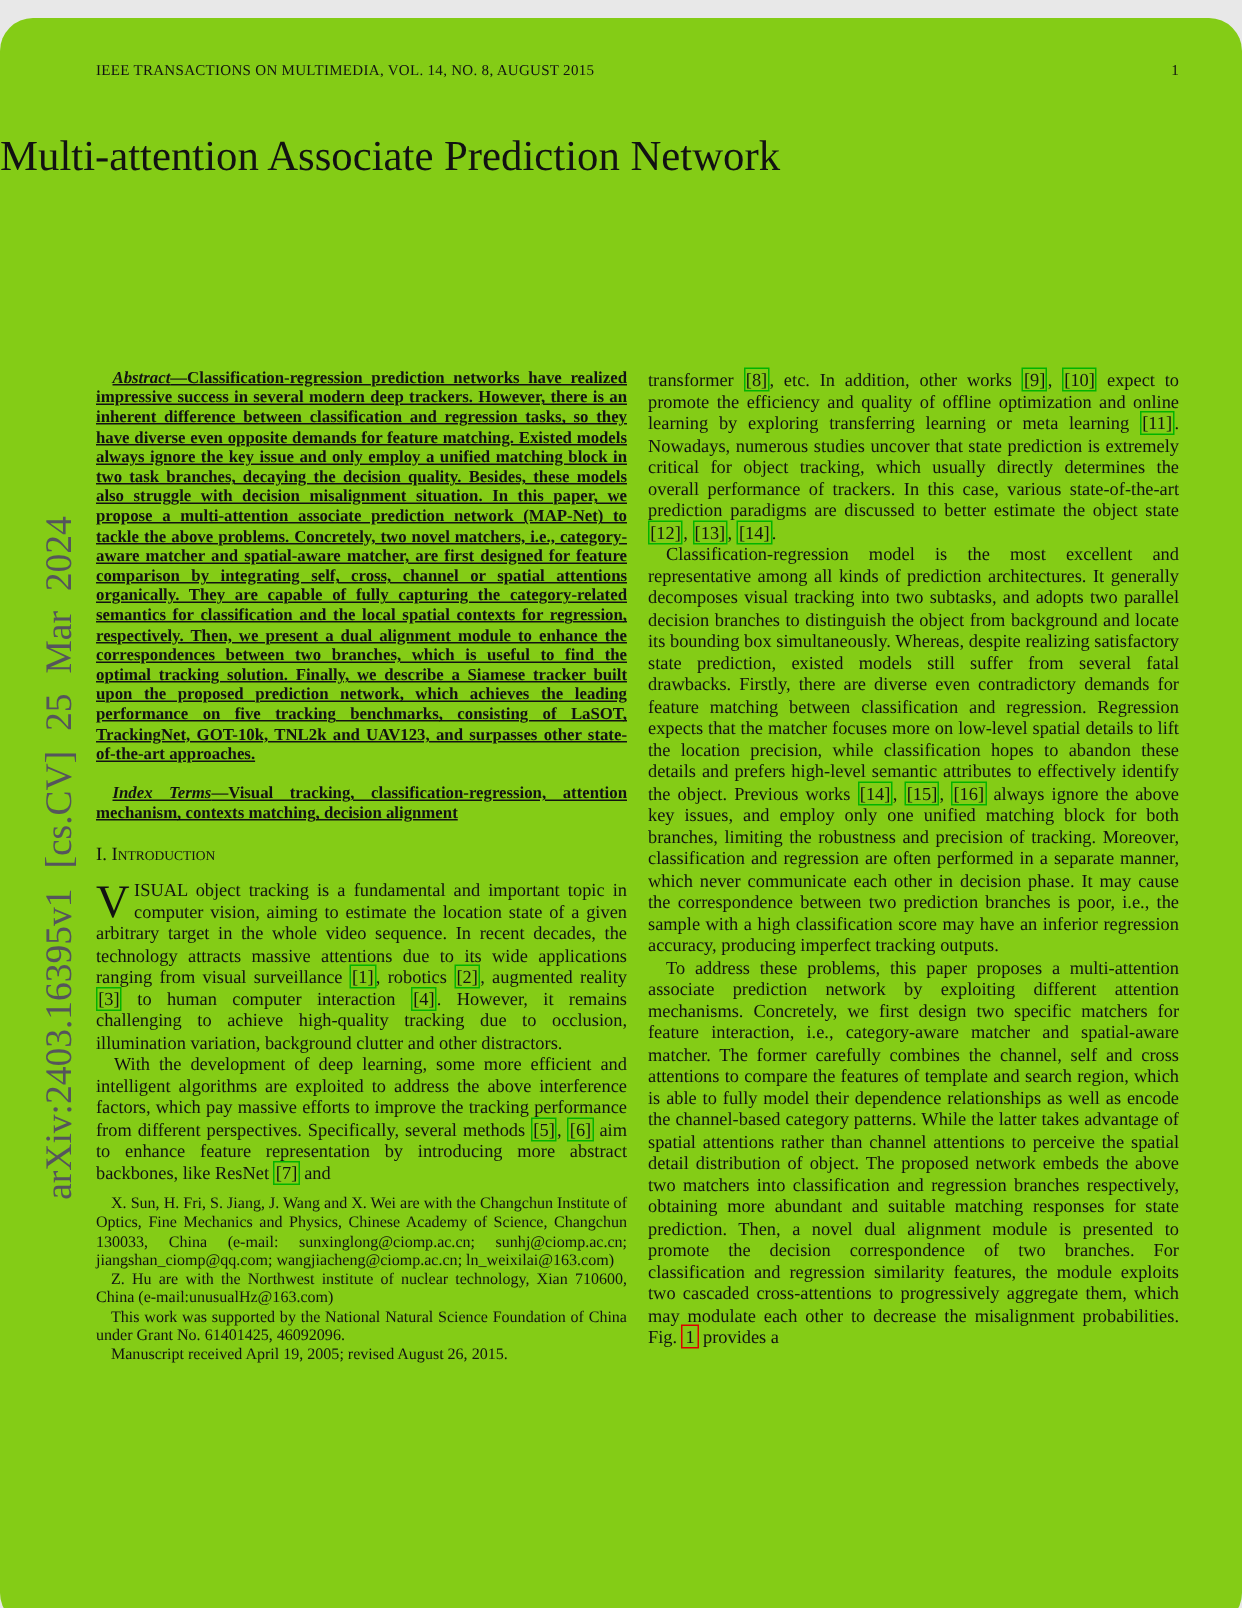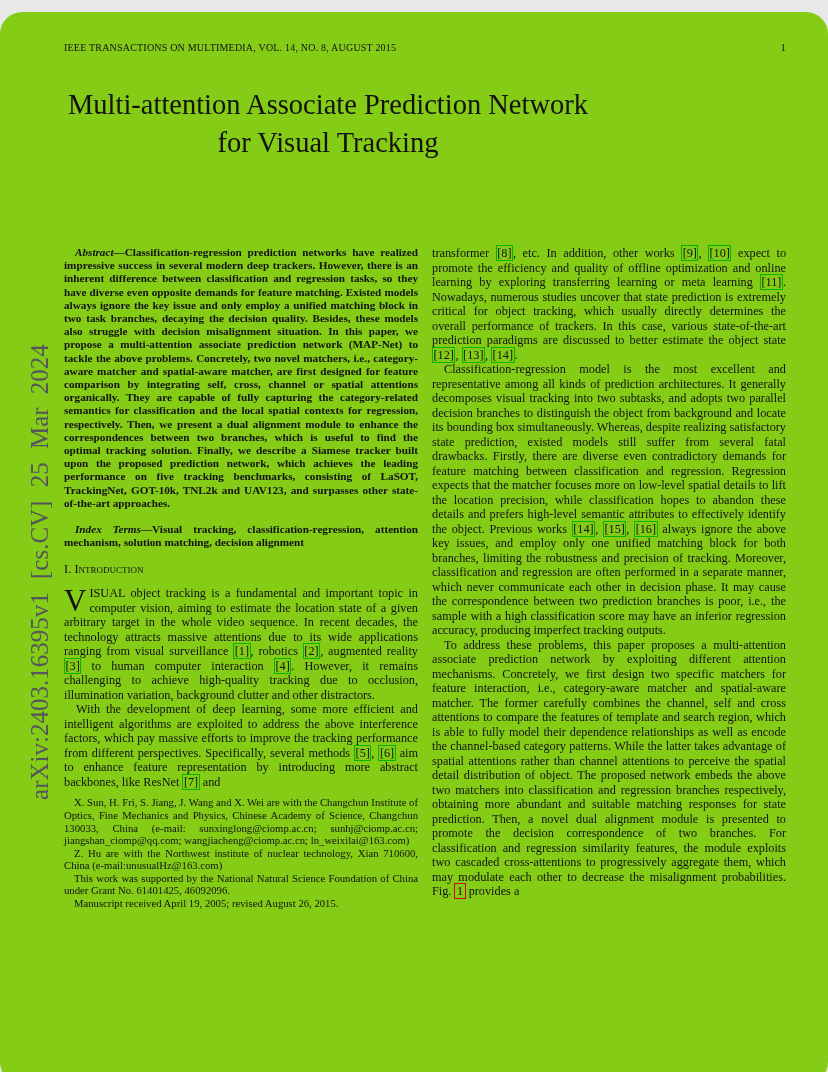--- a/index.html
+++ b/index.html
@@ -17,35 +17,35 @@
   
   .watermark {
     position:absolute; top:856px; left:26px; width:592px;
     transform:rotate(-90deg); transform-origin:0 0;
     text-align:center; font-size:25px; color:#55555c;
     white-space:nowrap; word-spacing:7px;
   }
   
   .title {
     position:absolute; top:74px; left:0; width:656px;
-    text-align:center; font-size:28.5px; line-height:38px; font-weight:normal;
+    font-size:28.5px; line-height:38px; font-weight:normal;
   }
   .authors {
     position:absolute; top:162px; left:0; width:828px;
     text-align:center; font-size:15px;
   }
   
   .cols {
     position:absolute; top:234px; left:64px; width:722px;
     display:flex; gap:14px;
   }
   .col { width:354px; }
   .abstract, .index {
     font-weight:bold; font-size:11.2px; line-height:13.2px;
-    text-align:justify; text-indent:11px; margin:0;
+    text-align:justify; text-indent:11px; margin:0;text-decoration:underline;
   }
   .index { margin-top:13px; }
   .lbl { font-style:italic; }
   .sec-heading {
     font-size:12.5px; font-weight:normal; font-variant:small-caps;
     margin:13px 0 9px 0;
   }
   .body-p {
     font-size:12.25px; line-height:14.5px; text-align:justify;
     text-indent:12px; margin:0;
@@ -77,30 +77,29 @@
 
   <div class="header">
     <span>IEEE TRANSACTIONS ON MULTIMEDIA, VOL. 14, NO. 8, AUGUST 2015</span>
     <span>1</span>
   </div>
 
   <div class="watermark">arXiv:2403.16395v1 [cs.CV] 25 Mar 2024</div>
 
   <div class="title">
     <div>Multi-attention Associate Prediction Network</div>
-    <div>for Visual Tracking</div>
   </div>
 
 
   <div class="cols">
 
     <div class="col">
       <p class="abstract"><span class="lbl">Abstract</span><span>—Classification-regression prediction networks have realized impressive success in several modern deep trackers. However, there is an inherent difference between classification and regression tasks, so they have diverse even opposite demands for feature matching. Existed models always ignore the key issue and only employ a unified matching block in two task branches, decaying the decision quality. Besides, these models also struggle with decision misalignment situation. In this paper, we propose a multi-attention associate prediction network (MAP-Net) to tackle the above problems. Concretely, two novel matchers, i.e., category-aware matcher and spatial-aware matcher, are first designed for feature comparison by integrating self, cross, channel or spatial attentions organically. They are capable of fully capturing the category-related semantics for classification and the local spatial contexts for regression, respectively. Then, we present a dual alignment module to enhance the correspondences between two branches, which is useful to find the optimal tracking solution. Finally, we describe a Siamese tracker built upon the proposed prediction network, which achieves the leading performance on five tracking benchmarks, consisting of LaSOT, TrackingNet, GOT-10k, TNL2k and UAV123, and surpasses other state-of-the-art approaches.</span></p>
 
-      <p class="index"><span class="lbl">Index Terms</span><span>—Visual tracking, classification-regression, attention mechanism, solution matching, decision alignment</span></p>
+      <p class="index"><span class="lbl">Index Terms</span><span>—Visual tracking, classification-regression, attention mechanism, contexts matching, decision alignment</span></p>
 
       <h2 class="sec-heading">I. Introduction</h2>
 
       <p class="body-p first"><span class="dropcap">V</span><span>ISUAL object tracking is a fundamental and important topic in computer vision, aiming to estimate the location state of a given arbitrary target in the whole video sequence. In recent decades, the technology attracts massive attentions due to its wide applications ranging from visual surveillance <span class="cite">[1]</span>, robotics <span class="cite">[2]</span>, augmented reality <span class="cite">[3]</span> to human computer interaction <span class="cite">[4]</span>. However, it remains challenging to achieve high-quality tracking due to occlusion, illumination variation, background clutter and other distractors.</span></p>
 
       <p class="body-p">With the development of deep learning, some more efficient and intelligent algorithms are exploited to address the above interference factors, which pay massive efforts to improve the tracking performance from different perspectives. Specifically, several methods <span class="cite">[5]</span>, <span class="cite">[6]</span> aim to enhance feature representation by introducing more abstract backbones, like ResNet <span class="cite">[7]</span> and</p>
 
       <div class="footnotes">
         <p>X. Sun, H. Fri, S. Jiang, J. Wang and X. Wei are with the Changchun Institute of Optics, Fine Mechanics and Physics, Chinese Academy of Science, Changchun 130033, China (e-mail: sunxinglong@ciomp.ac.cn; sunhj@ciomp.ac.cn; jiangshan_ciomp@qq.com; wangjiacheng@ciomp.ac.cn; ln_weixilai@163.com)</p>
         <p>Z. Hu are with the Northwest institute of nuclear technology, Xian 710600, China (e-mail:unusualHz@163.com)</p>

